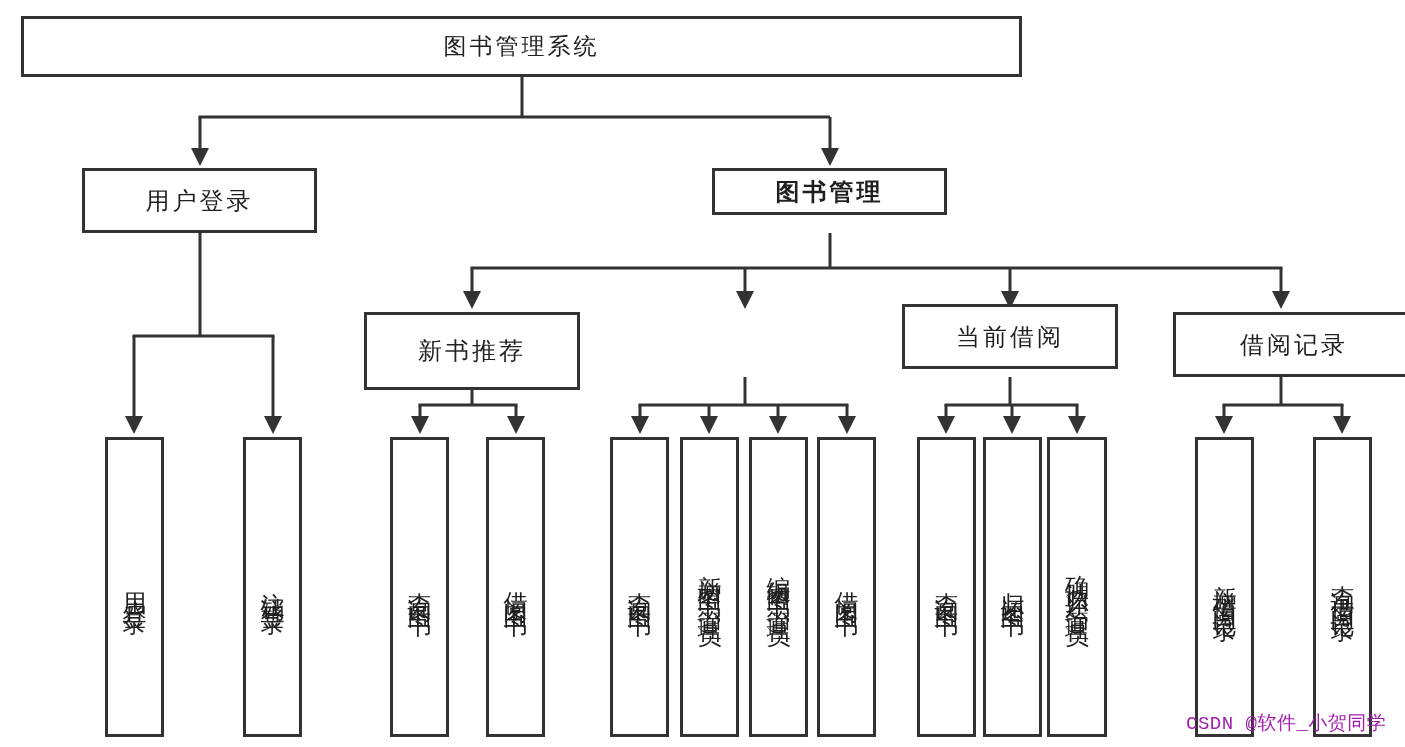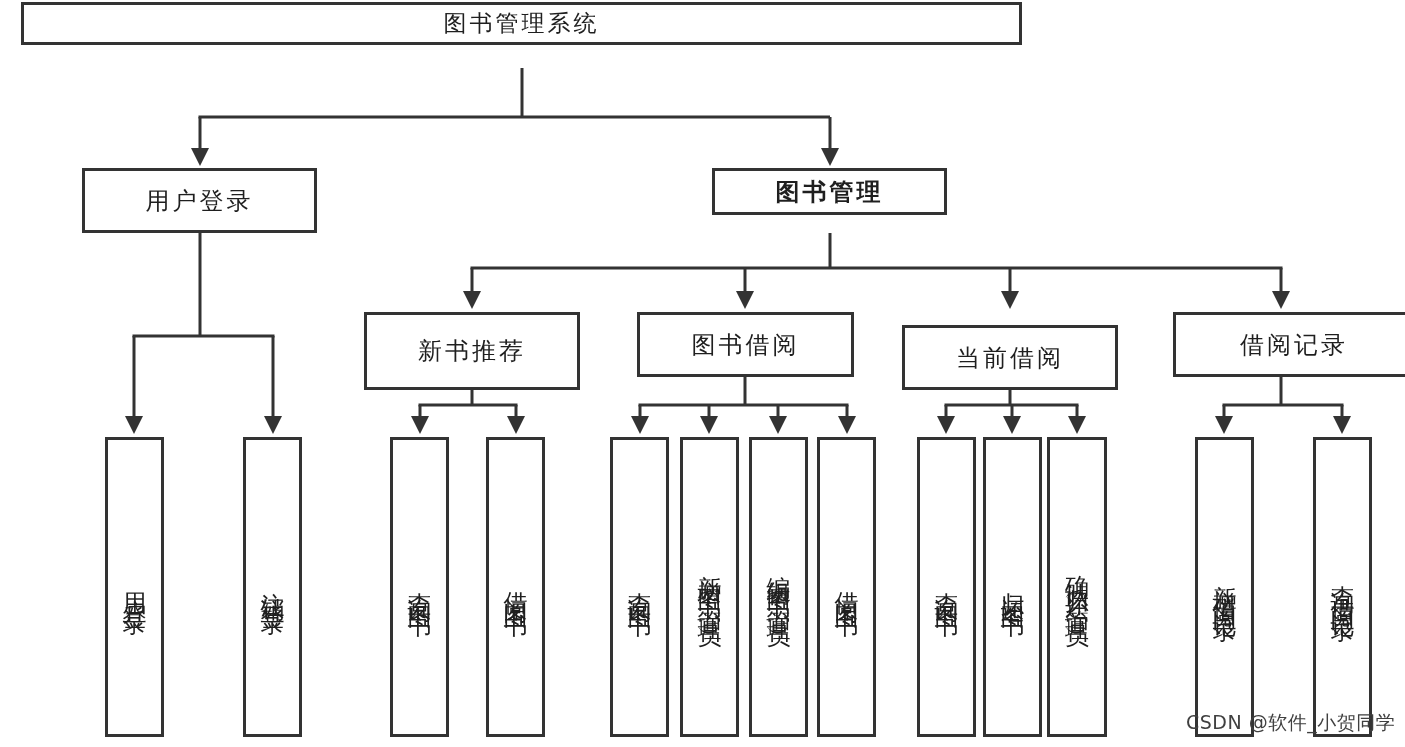--- a/index.html
+++ b/index.html
@@ -58,24 +58,25 @@
     letter-spacing: 7px;
     line-height: 1;
     color: #1f1f1f;
     white-space: nowrap;
   }
   #watermark {
     position: absolute;
     left: 1186px;
     top: 710px;
     font-size: 19px;
-    color: #404040;
+    color: #a21caf;
     letter-spacing: 0.5px;
     z-index: 5;
     white-space: nowrap;
+    font-family: Liberation Mono, monospace;
   }
 </style>
 </head>
 <body>
 
 <div id="stage">
 
   <svg id="connectors" viewBox="0 0 1405 747" xmlns="http://www.w3.org/2000/svg">
     <g stroke="#333333" stroke-width="3" fill="none">
 
@@ -135,28 +136,27 @@
       <polygon points="778,434 769,416 787,416"></polygon>
       <polygon points="847,434 838,416 856,416"></polygon>
       <polygon points="946,434 937,416 955,416"></polygon>
       <polygon points="1012,434 1003,416 1021,416"></polygon>
       <polygon points="1077,434 1068,416 1086,416"></polygon>
       <polygon points="1224,434 1215,416 1233,416"></polygon>
       <polygon points="1342,434 1333,416 1351,416"></polygon>
     </g>
   </svg>
 
-  <div class="node root" style="left:21px; top:2px; width:1001px; height:43px;">图书管理系统</div>
+  <div class="node root" style="left:21px; top:16px; width:1001px; height:61px;">图书管理系统</div>
 
   <div class="node lvl2" style="left:82px; top:168px; width:235px; height:65px;">用户登录</div>
   <div class="node lvl2" style="left:712px; top:168px; width:235px; height:47px;font-weight:bold;">图书管理</div>
 
   <div class="node lvl3" style="left:364px; top:312px; width:216px; height:78px;">新书推荐</div>
-  <div class="node lvl3" style="left:637px; top:312px; width:217px; height:65px;">图书借阅</div>
-  <div class="node lvl3" style="left:902px; top:325px; width:216px; height:65px;">当前借阅</div>
+  <div class="node lvl3" style="left:902px; top:304px; width:216px; height:65px;">当前借阅</div>
   <div class="node lvl3" style="left:1173px; top:312px; width:242px; height:65px;">借阅记录</div>
 
   <div class="leaf" style="left:105px;">
     <span class="vtext">用户登录</span>
   </div>
   <div class="leaf" style="left:243px;">
     <span class="vtext">注销登录</span>
   </div>
 
   <div class="leaf" style="left:390px;">

